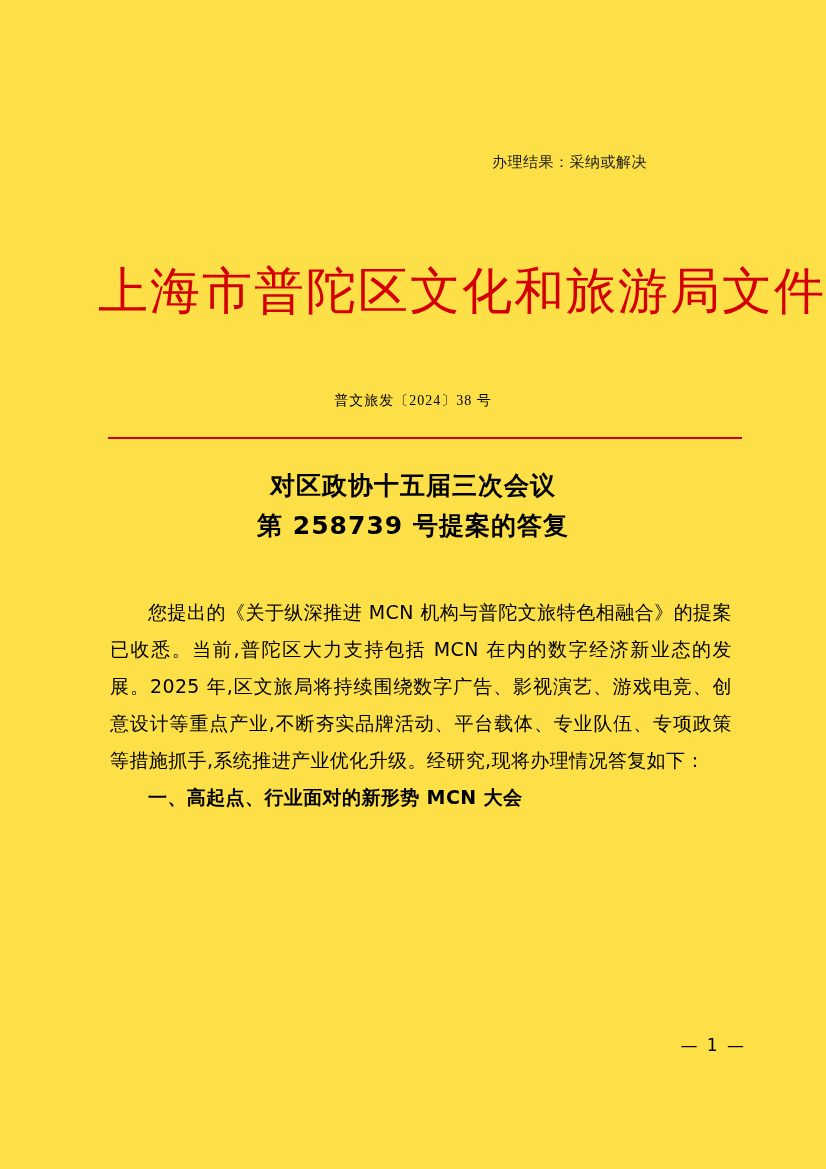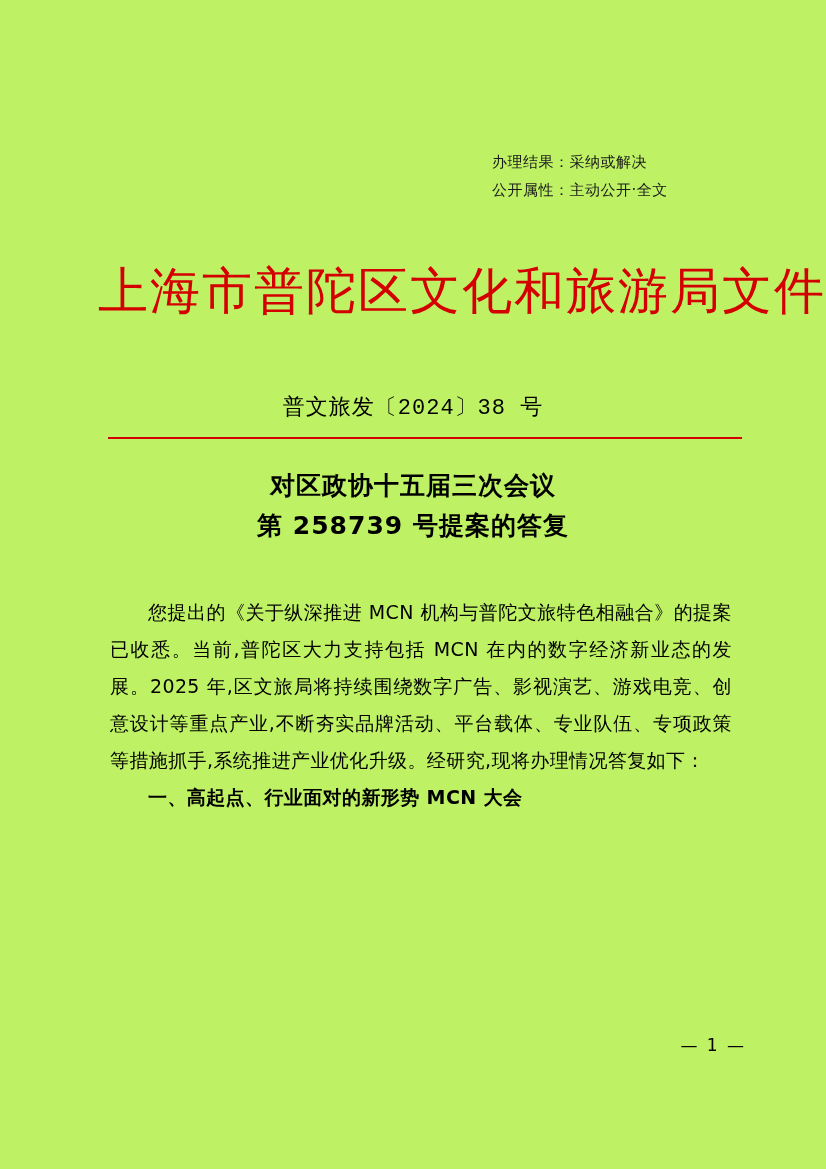--- a/index.html
+++ b/index.html
@@ -4,21 +4,21 @@
 <style>
   html, body {
     margin: 0;
     padding: 0;
     background: #ffffff;
   }
   .page {
     position: relative;
     width: 826px;
     height: 1169px;
-    background: #bef264;
+    background: #fde047;
     font-family: "Liberation Serif", "DejaVu Serif", serif;
     color: #000000;
     overflow: hidden;
   }
   .meta-block {
     position: absolute;
     top: 148px;
     left: 492px;
     font-family: "DejaVu Sans", "Liberation Sans", sans-serif;
     font-size: 15px;
@@ -41,22 +41,22 @@
     font-size: 50px;
     letter-spacing: 2px;
     white-space: nowrap;
   }
   .doc-number {
     position: absolute;
     top: 392px;
     left: 0;
     width: 826px;
     text-align: center;
-    font-family: Liberation Mono, monospace;
-    font-size: 22px;
+    font-family: Liberation Serif, serif;
+    font-size: 14px;
     letter-spacing: 1px;
   }
   .red-rule {
     position: absolute;
     top: 437px;
     left: 108px;
     width: 634px;
     height: 2px;
     background: #d40000;
   }
@@ -110,21 +110,20 @@
     margin-right: 60px;
   }
 </style>
 </head>
 <body>
 
 <div class="page">
 
   <div class="meta-block">
     <div class="meta-line">办理结果：采纳或解决</div>
-    <div class="meta-line">公开属性：主动公开·全文</div>
   </div>
 
   <div class="doc-title">上海市普陀区文化和旅游局文件</div>
 
   <div class="doc-number">普文旅发〔2024〕38 号</div>
 
   <div class="red-rule"></div>
 
   <div class="subject">
     <div>对区政协十五届三次会议</div>

